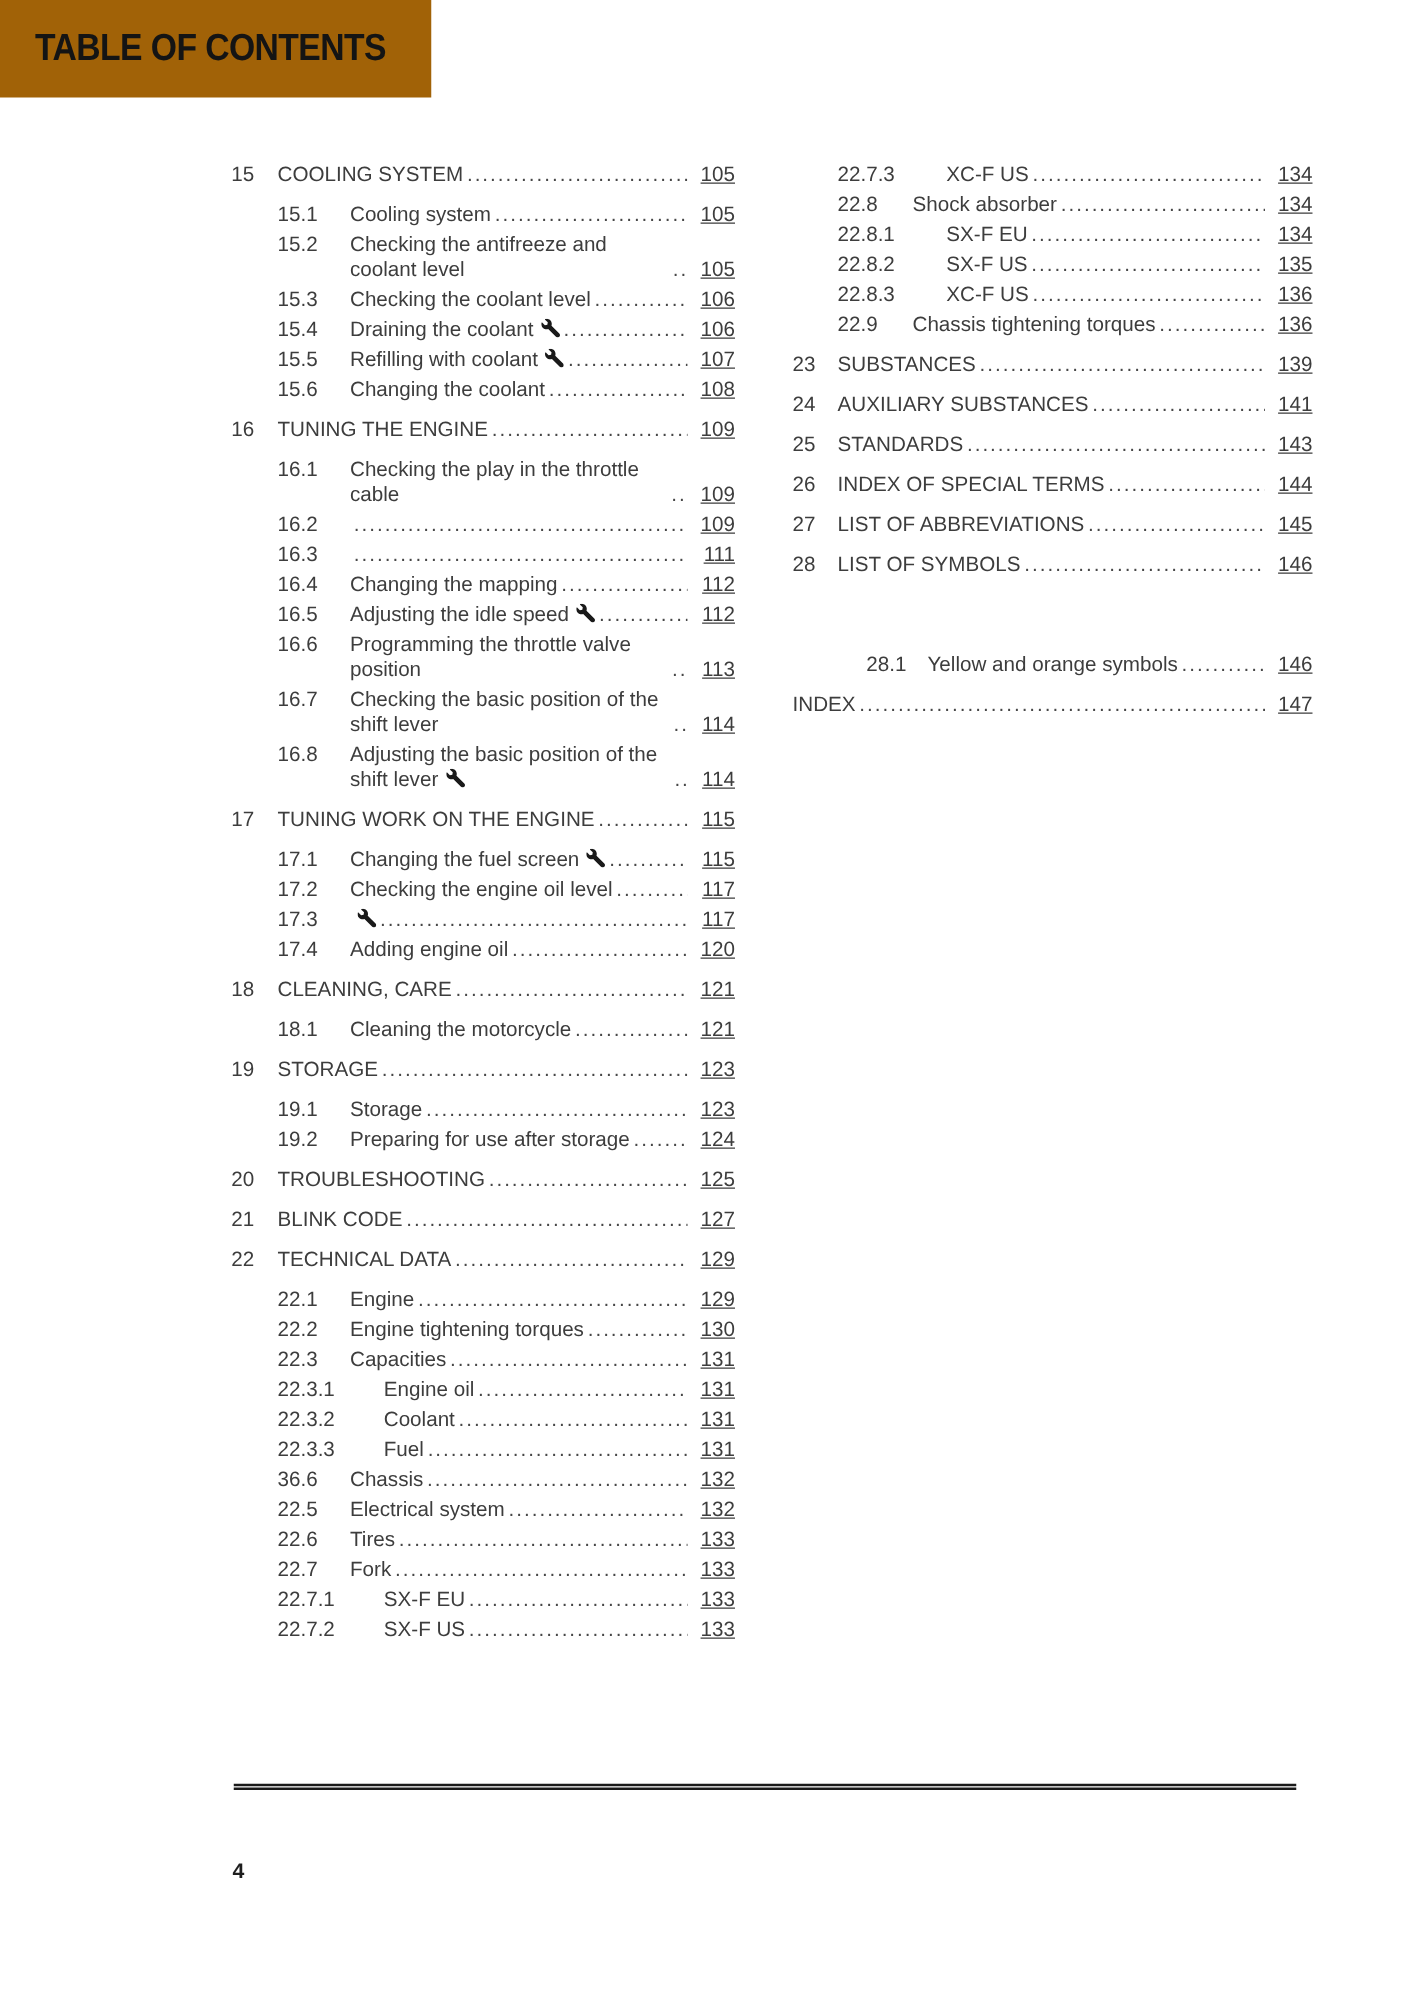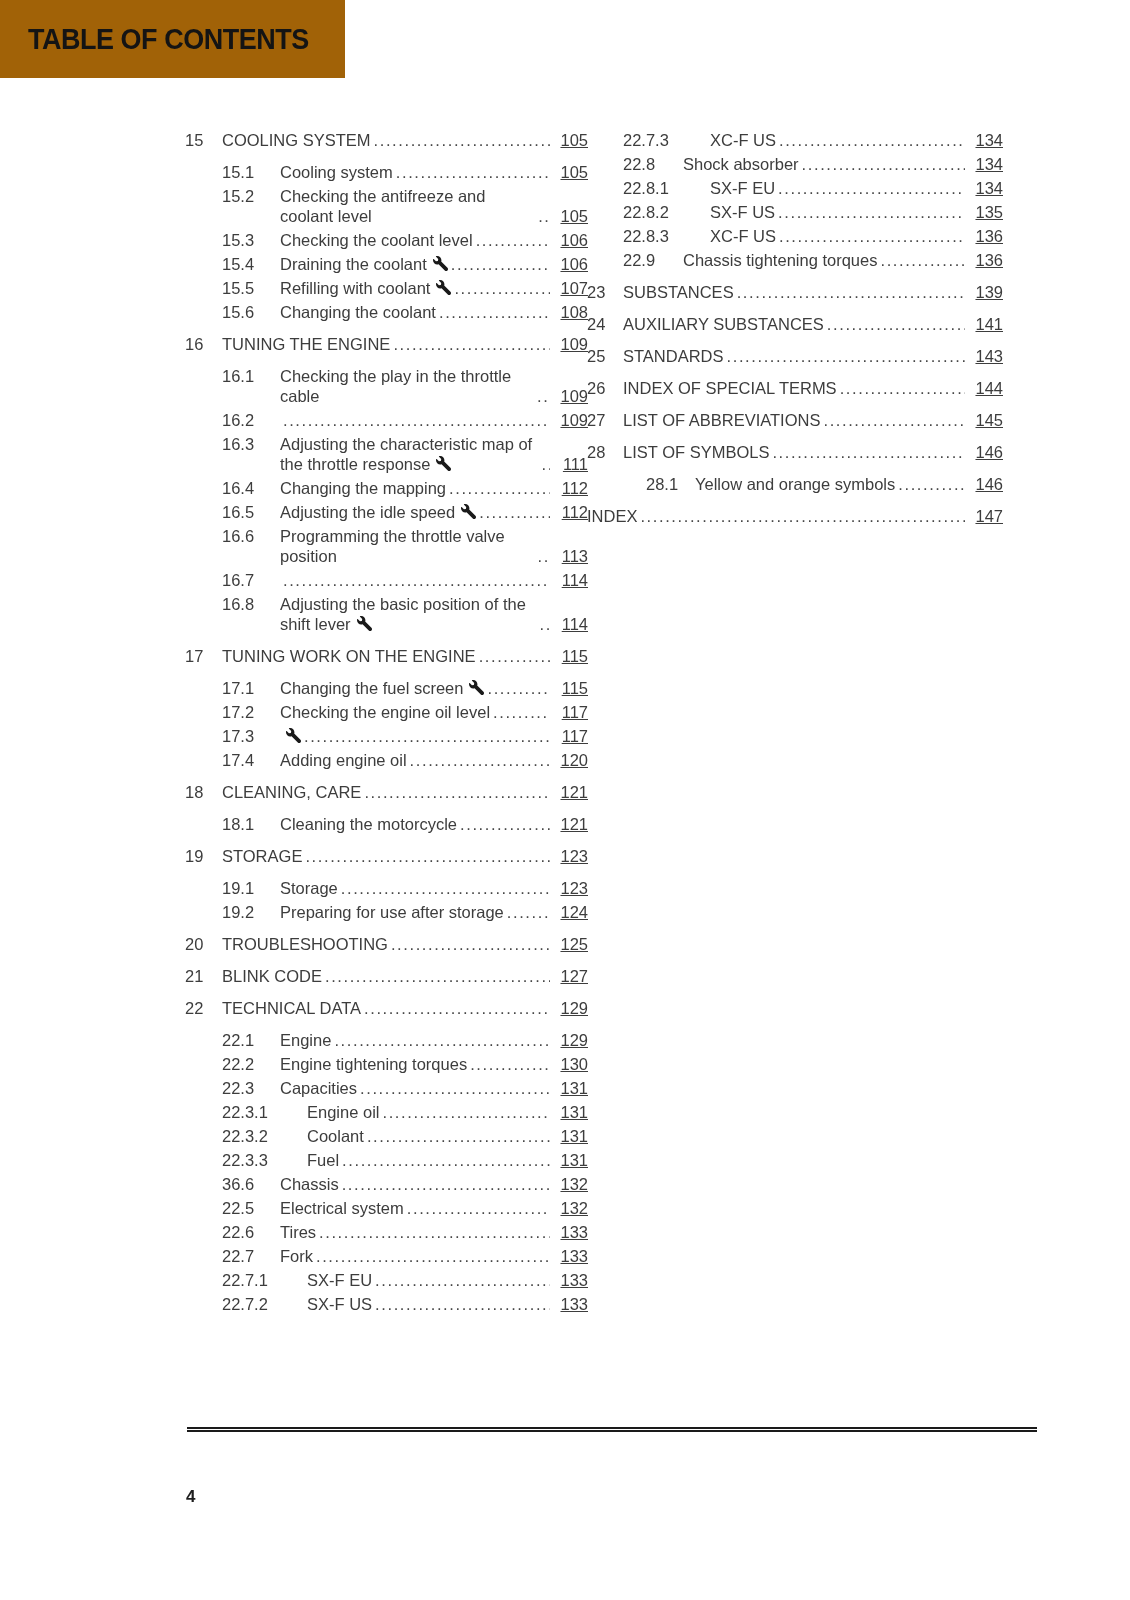--- a/index.html
+++ b/index.html
@@ -28,35 +28,35 @@
     transform: scale(0.93, 1.04);
     transform-origin: left center;
   }
 
   
   .col {
     position: absolute; top: 130px;
     font-size: 16.5px; line-height: 20px;
   }
   .col-left  { left: 185px; width: 403px; }
-  .col-right { left: 587px; width: 416px; }
+  .col-right { left: 634px; width: 416px; }
 
   .row { display: flex; align-items: flex-end; margin-top: 4px; }
   .row.l0 { margin-top: 12px; margin-bottom: 12px; }
   .col .row:first-child { margin-top: 0; }
 
   .num { flex: 0 0 auto; align-self: flex-start; }
   .l0 .num { width: 37px; }
   .l1 { padding-left: 37px; } .l1 .num { width: 58px; }
   .l2 { padding-left: 37px; } .l2 .num { width: 85px; }
 
   .col-right .l0 .num { width: 36px; }
   .col-right .l1 { padding-left: 36px; } .col-right .l1 .num { width: 60px; }
   .col-right .l2 { padding-left: 36px; } .col-right .l2 .num { width: 87px; }
-  .col-right .l1.deep { padding-left: 59px; } .col-right .l1.deep .num { width: 49px; }
+  .col-right .l1.deep { padding-left: 59px; } .col-right .l1.deep .num { width: 49px; margin-top: 48px; }
 
   .entry-title { flex: 0 1 auto; }
   .leader {
     flex: 1 1 14px;
     overflow: hidden; white-space: nowrap;
     letter-spacing: 1.6px;
     margin-left: 3px; margin-right: 8px;
     color: #474747;
   }
   .page { flex: 0 0 auto; min-width: 30px; text-align: right; text-decoration: underline; }
@@ -152,25 +152,20 @@
       <span class="leader">................................................................................................................................................................</span>
       <span class="page">109</span>
     </div>
     <div class="row l1">
       <span class="num">16.2</span>
       <span class="leader">................................................................................................................................................................</span>
       <span class="page">109</span>
     </div>
     <div class="row l1">
       <span class="num">16.3</span>
-      <span class="entry-title"><span>Adjusting the characteristic map of the throttle response</span><span class="wrench"><svg viewBox="0 0 512 512" xmlns="http://www.w3.org/2000/svg">
-            <g transform="translate(512,0) scale(-1,1)">
-              <path fill="#1a1a1a" d="M507.7 109.1c-2.2-9-13.5-12.1-20.1-5.5l-74.4 74.4-67.9-11.3-11.3-67.9 74.4-74.4c6.6-6.6 3.4-17.9-5.7-20.2-47.4-11.7-99.6.9-136.6 37.9-39.6 39.6-50.5 97.1-34 147.2L18.7 402.8c-25 25-25 65.5 0 90.5s65.5 25 90.5 0l213.2-213.2c50.1 16.7 107.5 5.7 147.4-34.2 37.1-37.1 49.7-89.3 37.9-136.8z"></path>
-            </g>
-          </svg></span></span>
       <span class="leader">................................................................................................................................................................</span>
       <span class="page">111</span>
     </div>
     <div class="row l1">
       <span class="num">16.4</span>
       <span class="entry-title"><span>Changing the mapping</span></span>
       <span class="leader">................................................................................................................................................................</span>
       <span class="page">112</span>
     </div>
     <div class="row l1">
@@ -184,20 +179,21 @@
       <span class="page">112</span>
     </div>
     <div class="row l1">
       <span class="num">16.6</span>
       <span class="entry-title"><span>Programming the throttle valve position</span></span>
       <span class="leader">................................................................................................................................................................</span>
       <span class="page">113</span>
     </div>
     <div class="row l1">
       <span class="num">16.7</span>
+      <span class="entry-title"><span>Checking the basic position of the shift lever</span></span>
       <span class="leader">................................................................................................................................................................</span>
       <span class="page">114</span>
     </div>
     <div class="row l1">
       <span class="num">16.8</span>
       <span class="entry-title"><span>Adjusting the basic position of the shift lever</span><span class="wrench"><svg viewBox="0 0 512 512" xmlns="http://www.w3.org/2000/svg">
             <g transform="translate(512,0) scale(-1,1)">
               <path fill="#1a1a1a" d="M507.7 109.1c-2.2-9-13.5-12.1-20.1-5.5l-74.4 74.4-67.9-11.3-11.3-67.9 74.4-74.4c6.6-6.6 3.4-17.9-5.7-20.2-47.4-11.7-99.6.9-136.6 37.9-39.6 39.6-50.5 97.1-34 147.2L18.7 402.8c-25 25-25 65.5 0 90.5s65.5 25 90.5 0l213.2-213.2c50.1 16.7 107.5 5.7 147.4-34.2 37.1-37.1 49.7-89.3 37.9-136.8z"></path>
             </g>
           </svg></span></span>

